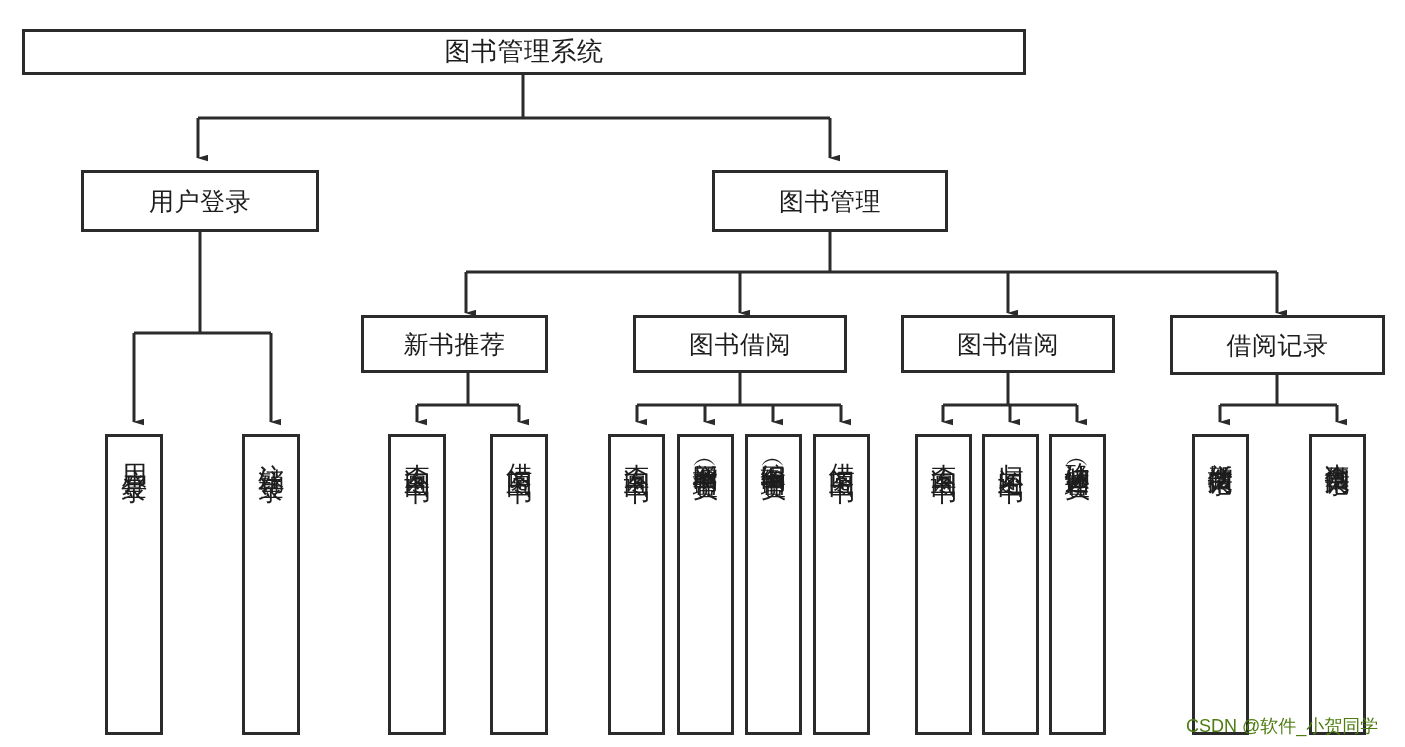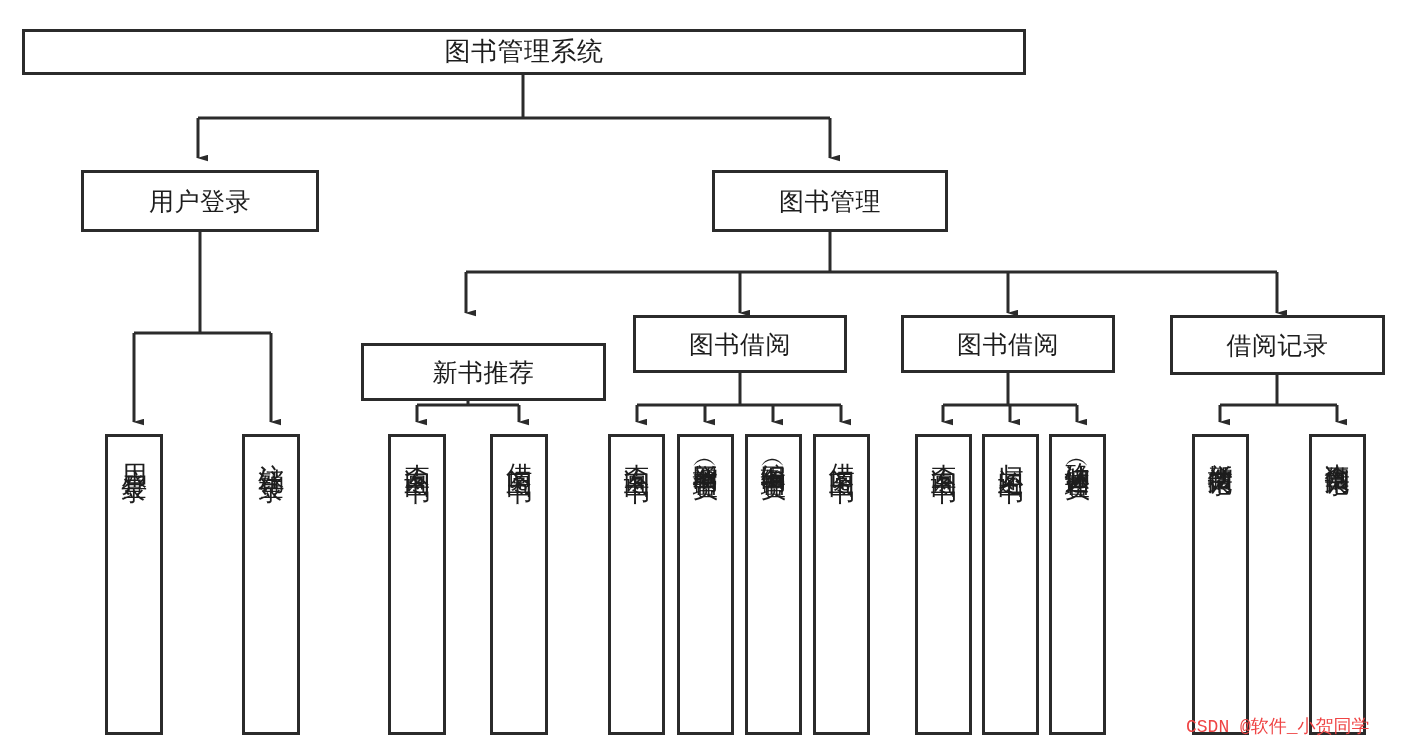--- a/index.html
+++ b/index.html
@@ -64,23 +64,23 @@
   }
   .node.vertical.tall-text .node-label {
     font-size: 25px;
     letter-spacing: 2px;
   }
   .watermark {
     position: absolute;
     left: 1186px;
     top: 714px;
     font-size: 18px;
-    color: #ef4444;
+    color: #4d7c0f;
     white-space: nowrap;
-    font-family: Liberation Mono, monospace;
+    font-family: Liberation Sans, sans-serif;
   }
 </style>
 </head>
 <body>
 
 <div id="diagram-root">
 
   <svg id="connectors" viewBox="0 0 1405 747">
     <defs>
       <marker id="arrow" markerWidth="10" markerHeight="12" refX="3.2" refY="10" orient="auto" markerUnits="userSpaceOnUse">
@@ -135,21 +135,21 @@
     <span class="node-label">图书管理系统</span>
   </div>
 
   <div class="node horizontal" style="left:81px; top:170px; width:238px; height:62px;">
     <span class="node-label">用户登录</span>
   </div>
   <div class="node horizontal" style="left:712px; top:170px; width:236px; height:62px;align-items:center;">
     <span class="node-label">图书管理</span>
   </div>
 
-  <div class="node horizontal" style="left:361px; top:315px; width:245px; height:58px;margin-top:28px;">
+  <div class="node horizontal" style="left:361px; top:315px; width:187px; height:58px;">
     <span class="node-label">新书推荐</span>
   </div>
   <div class="node horizontal" style="left:633px; top:315px; width:214px; height:58px;">
     <span class="node-label">图书借阅</span>
   </div>
   <div class="node horizontal" style="left:901px; top:315px; width:214px; height:58px;">
     <span class="node-label">图书借阅</span>
   </div>
   <div class="node horizontal" style="left:1170px; top:315px; width:215px; height:60px;">
     <span class="node-label">借阅记录</span>

